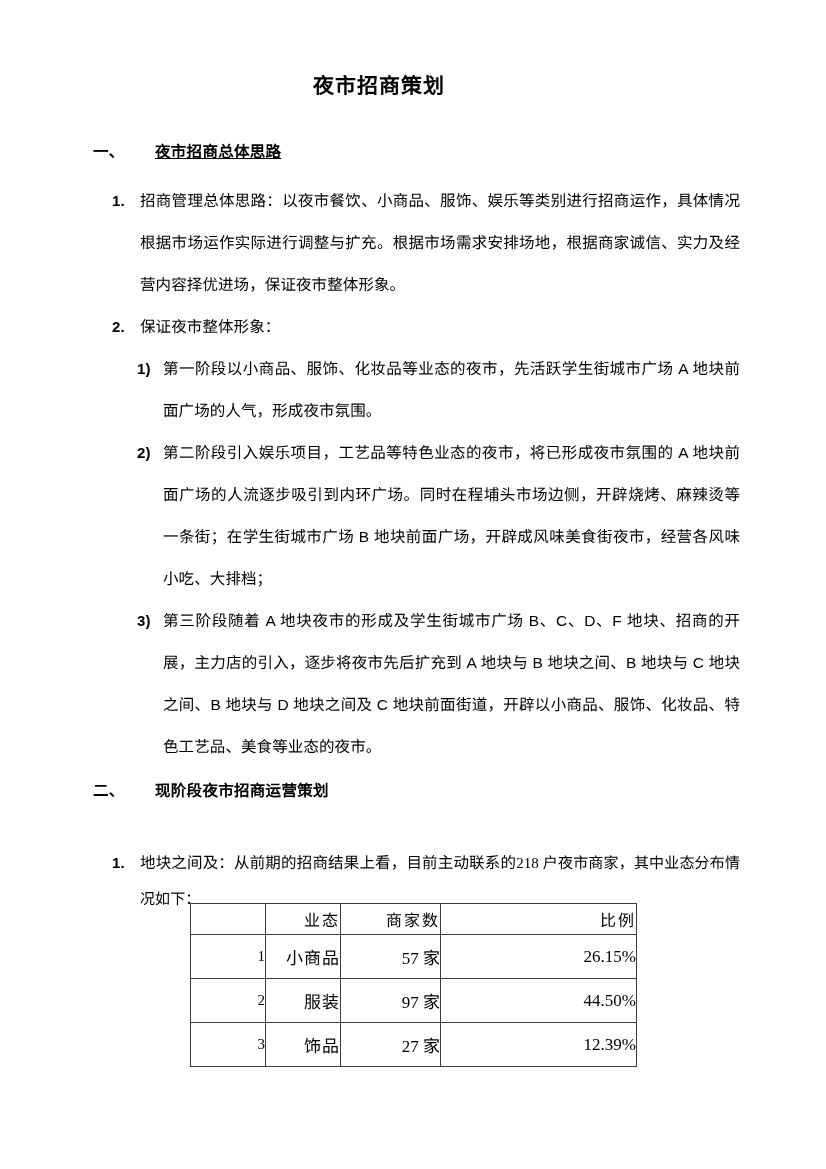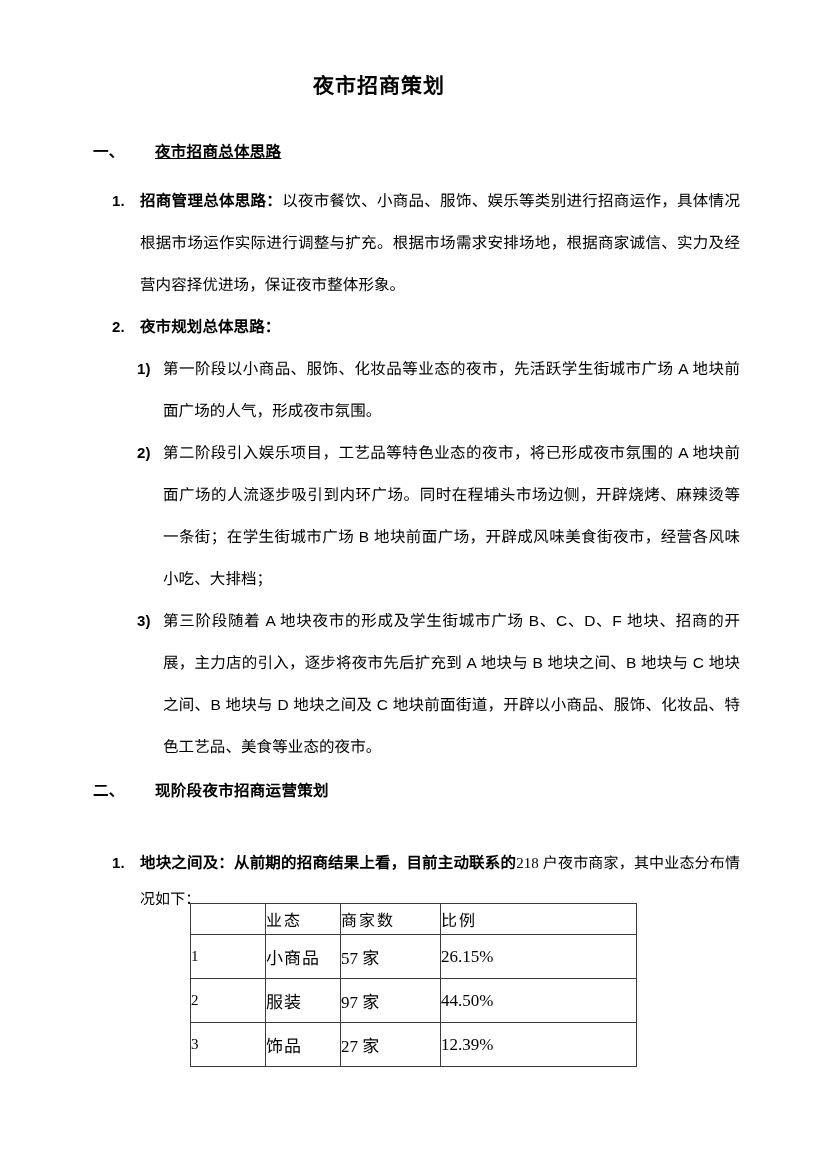--- a/index.html
+++ b/index.html
@@ -68,21 +68,21 @@
     width: 28px;
     font-weight: bold;
     font-size: 15px;
     text-align: left;
   }
   .item1 .body {
     display: block;
     margin-left: 28px;
   }
   .item1 .lead {
-    font-weight: bold;
+    font-weight: normal;
   }
 
   
   .item2 {
     position: absolute;
     left: 137px;
     width: 603px;
     font-size: 15.5px;
     line-height: 42px;
     text-align: justify;
@@ -117,21 +117,21 @@
     width: 446px;
   }
   table.stats {
     border-collapse: collapse;
     width: 446px;
     table-layout: fixed;
   }
   table.stats td, table.stats th {
     border: 1px solid #3b3b3b;
     padding: 0;
-    text-align: left;
+    text-align: right;
     vertical-align: middle;
     font-weight: normal;
   }
   table.stats tr.head td {
     height: 30px;
     font-family: "Liberation Serif", "DejaVu Serif", serif;
     font-size: 16px;
     letter-spacing: 2px;
   }
   table.stats tr.body-row td {
@@ -162,21 +162,21 @@
     <span class="sec-num">一、</span><span>夜市招商总体思路</span>
   </div>
 
   <div class="item1" style="top:180px;">
     <span class="marker">1.</span>
     <span class="body"><span class="lead">招商管理总体思路：</span><span>以夜市餐饮、小商品、服饰、娱乐等类别进行招商运作，具体情况根据市场运作实际进行调整与扩充。根据市场需求安排场地，根据商家诚信、实力及经营内容择优进场，保证夜市整体形象。</span></span>
   </div>
 
   <div class="item1" style="top:306px;">
     <span class="marker">2.</span>
-    <span class="body"><span class="lead">夜市规划总体思路：</span></span>
+    <span class="body"><span class="lead">保证夜市整体形象：</span></span>
   </div>
 
   <div class="item2" style="top:348px;">
     <span class="marker">1)</span>
     <span class="body">第一阶段以小商品、服饰、化妆品等业态的夜市，先活跃学生街城市广场 A 地块前面广场的人气，形成夜市氛围。</span>
   </div>
 
   <div class="item2" style="top:432px;">
     <span class="marker">2)</span>
     <span class="body">第二阶段引入娱乐项目，工艺品等特色业态的夜市，将已形成夜市氛围的 A 地块前面广场的人流逐步吸引到内环广场。同时在程埔头市场边侧，开辟烧烤、麻辣烫等一条街；在学生街城市广场 B 地块前面广场，开辟成风味美食街夜市，经营各风味小吃、大排档；</span>

